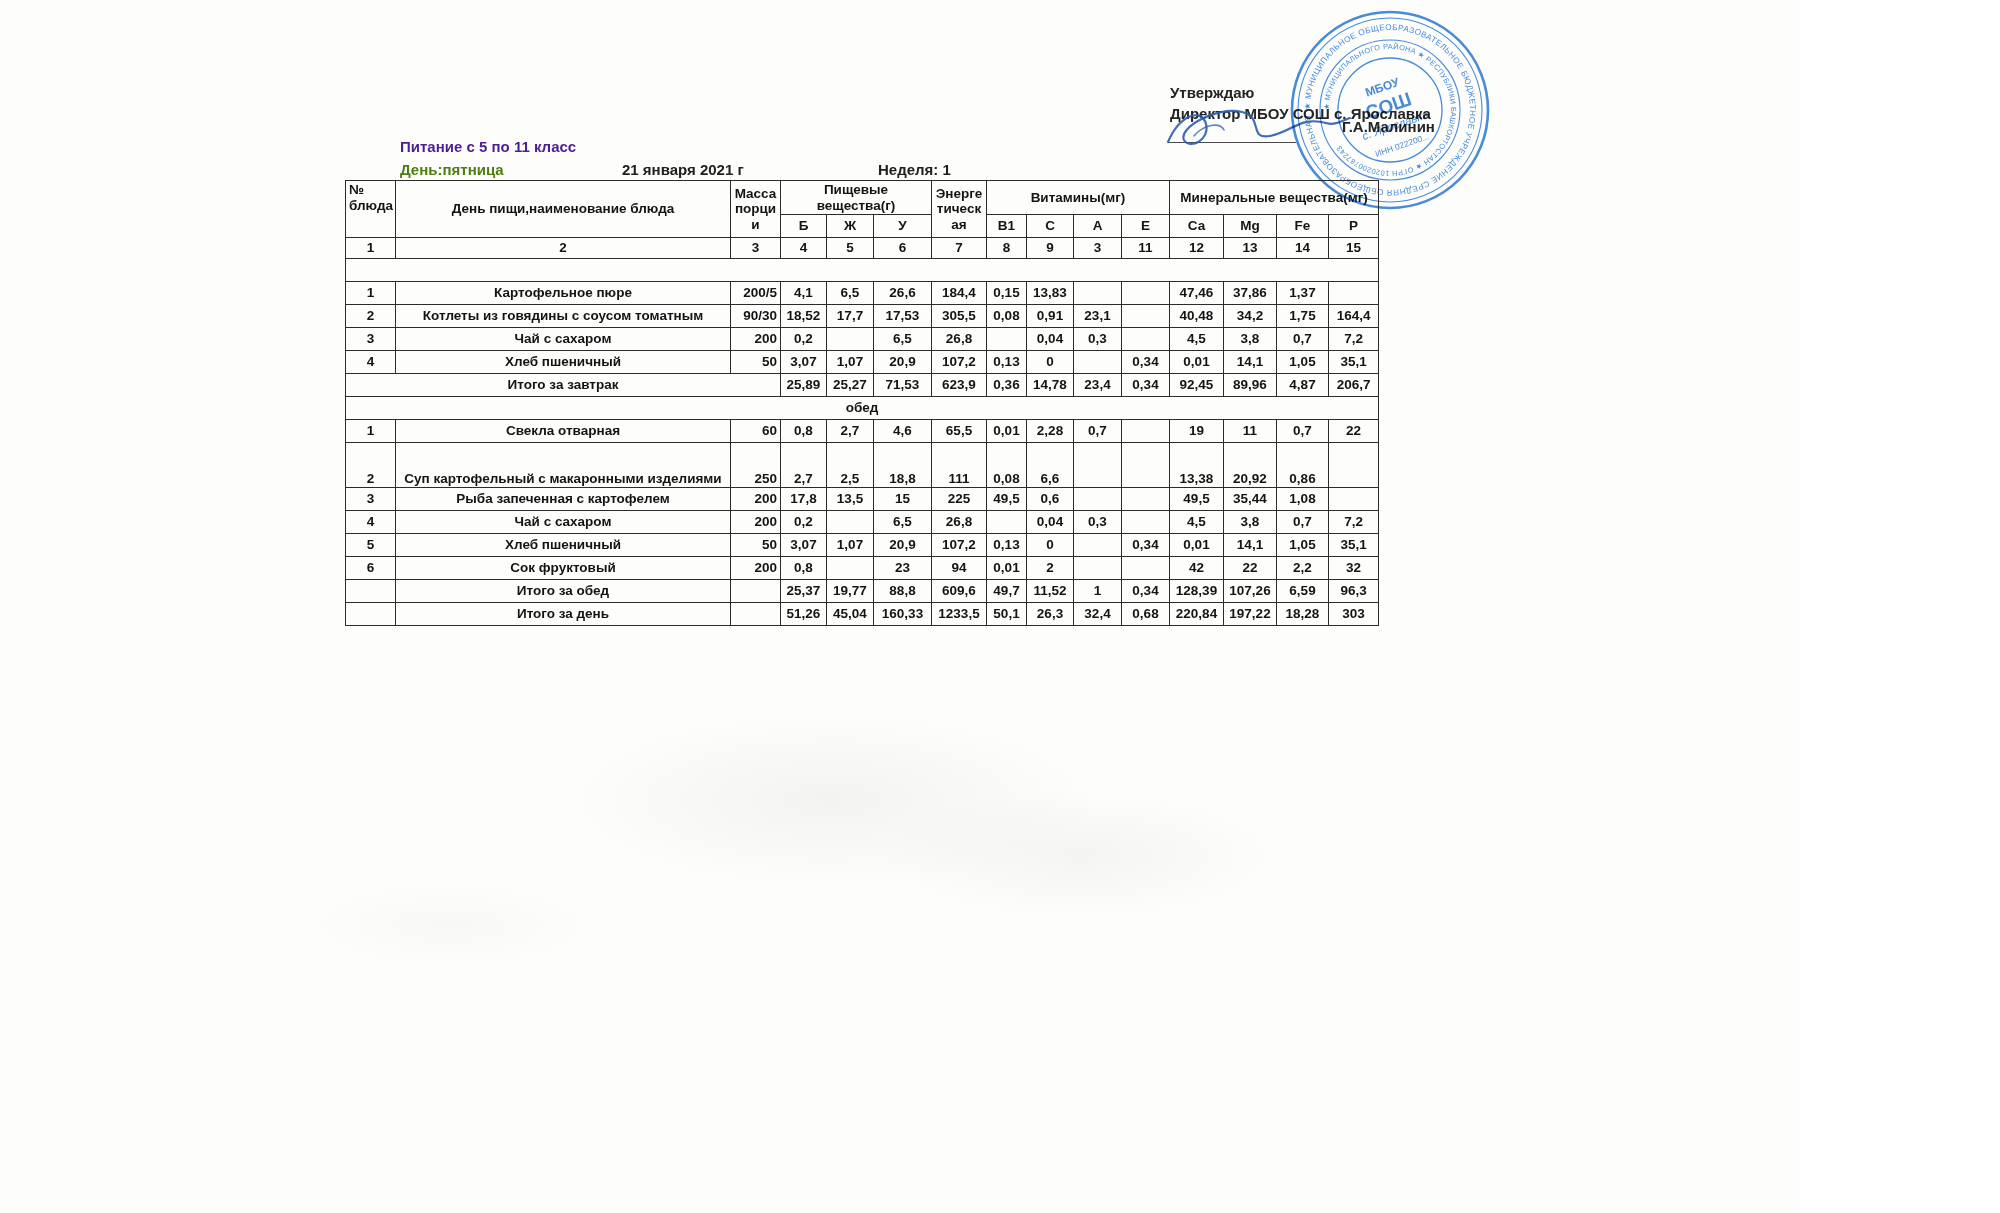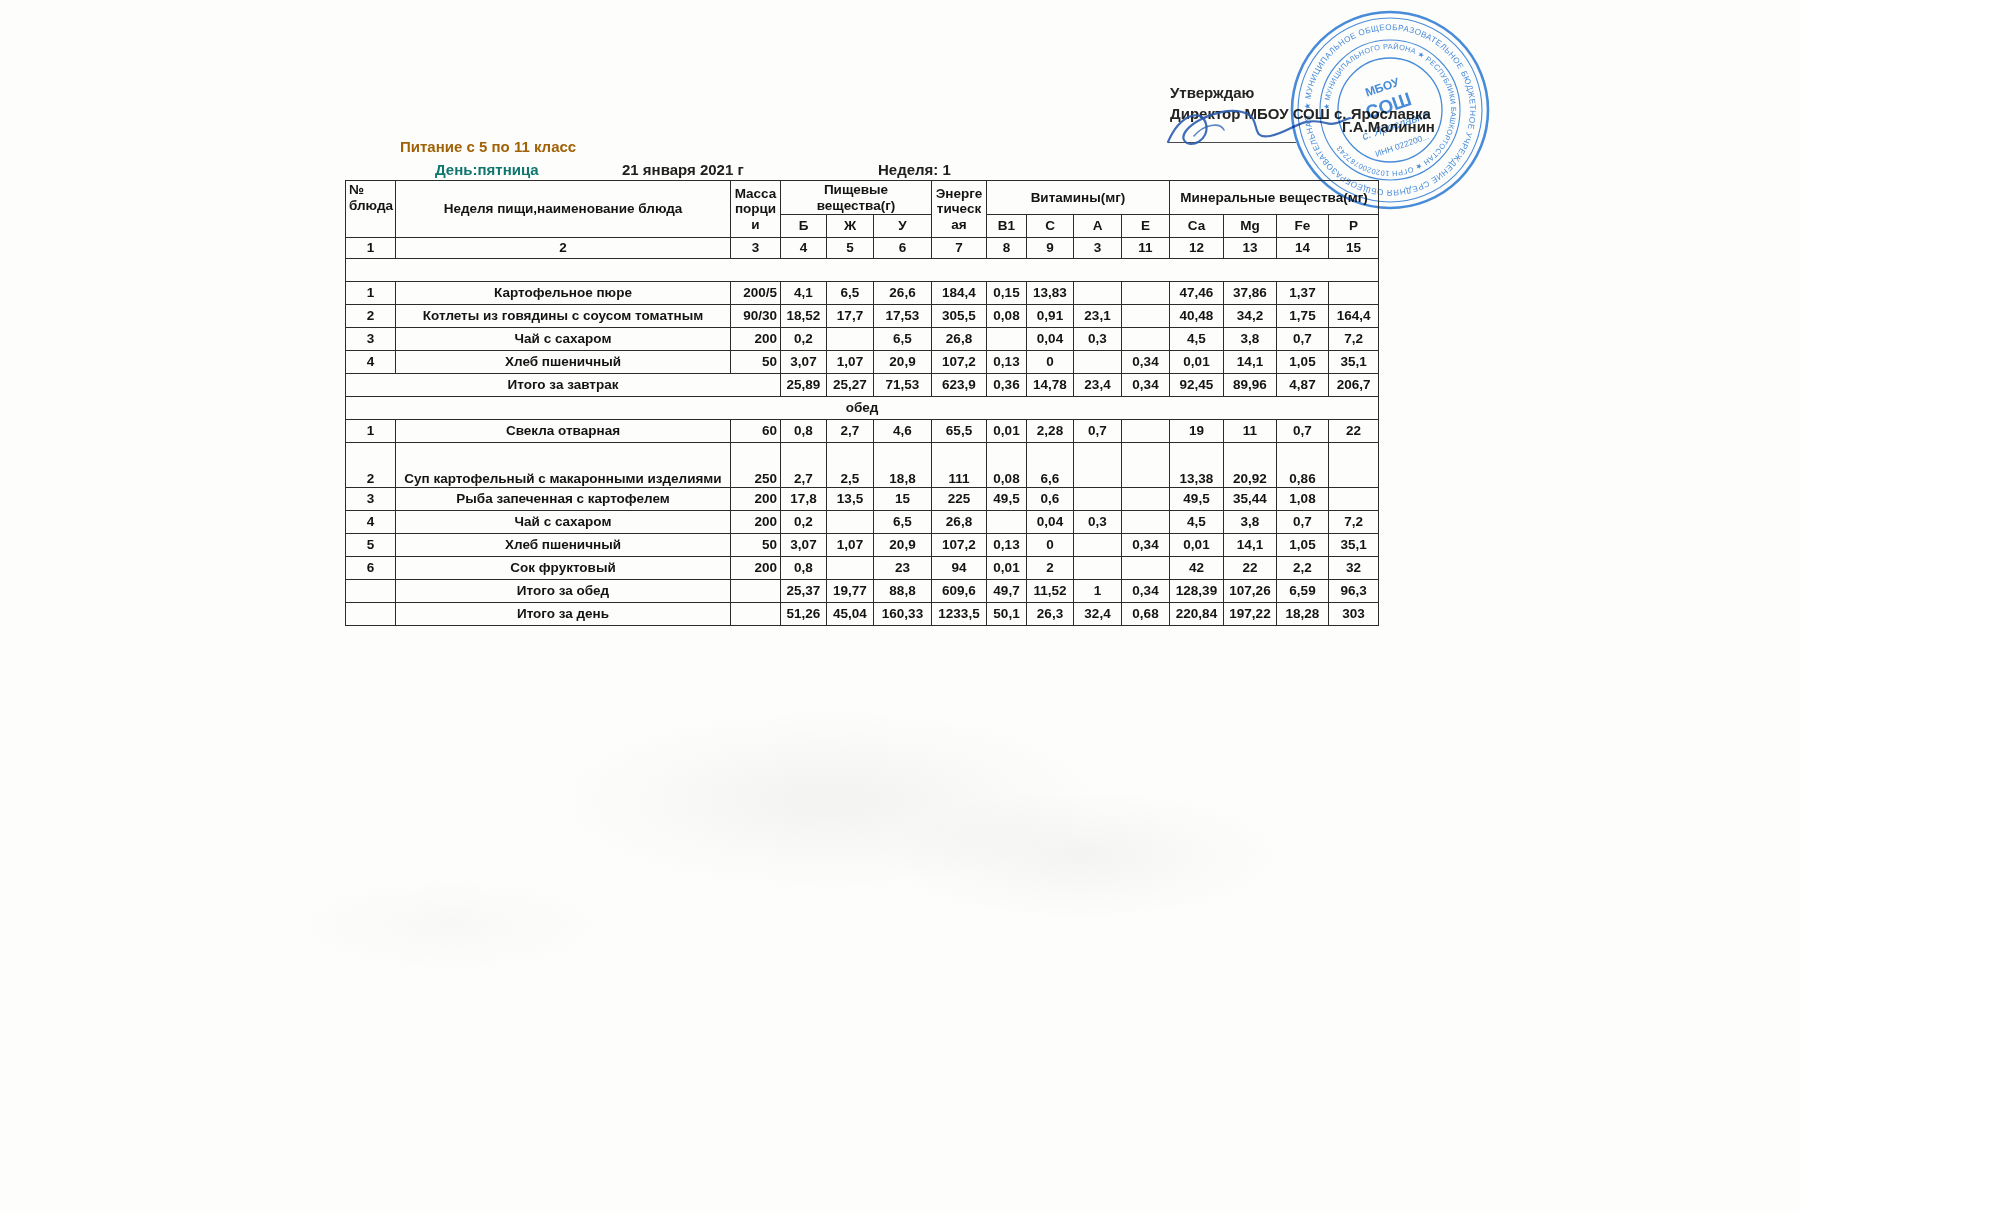--- a/index.html
+++ b/index.html
@@ -12,22 +12,22 @@
     color:#1b1b1b;
   }
   
   .approve-block{position:absolute;left:1170px;top:82px;font-size:15px;line-height:21px;font-weight:600;color:#242424;}
   .sig-line{position:absolute;left:1168px;top:116px;width:128px;height:26px;border-bottom:1.6px solid #4a4a4a;}
   .signer-name{position:absolute;left:1342px;top:118px;font-size:15px;font-weight:700;color:#242424;}
   .signature-svg{position:absolute;left:1150px;top:96px;width:210px;height:60px;pointer-events:none;}
   
   .stamp{position:absolute;left:1284px;top:4px;width:212px;height:212px;opacity:0.88;mix-blend-mode:multiply;}
   
-  .doc-title{position:absolute;left:400px;top:138px;font-size:15px;font-weight:700;color:#a16207;}
-  .doc-day{position:absolute;left:400px;top:161px;font-size:15px;font-weight:700;color:#0f766e;margin-left:35px;}
+  .doc-title{position:absolute;left:400px;top:138px;font-size:15px;font-weight:700;color:#4c1d95;}
+  .doc-day{position:absolute;left:400px;top:161px;font-size:15px;font-weight:700;color:#4d7c0f;}
   .doc-date{position:absolute;left:622px;top:161px;font-size:15px;font-weight:700;color:#202020;}
   .doc-week{position:absolute;left:878px;top:161px;font-size:15px;font-weight:700;color:#202020;}
   
   .table-wrap{position:absolute;left:345px;top:180px;}
   table.doc-table{
     border-collapse:collapse;table-layout:fixed;width:1033px;
     font-size:13.5px;font-weight:700;color:#141414;
     border:1.5px solid #222;
   }
   .doc-table th,.doc-table td{
@@ -112,21 +112,21 @@
           <col style="width:48px">
           <col style="width:48px">
         <col style="width:54px">
           <col style="width:53px">
           <col style="width:52px">
           <col style="width:50px">
       </colgroup>
       <thead>
         <tr>
           <th rowspan="2" class="no-head">№ блюда</th>
-          <th rowspan="2">Неделя пищи,наименование блюда</th>
+          <th rowspan="2">День пищи,наименование блюда</th>
           <th rowspan="2" class="wrap">Масса порции</th>
           <th colspan="3">Пищевые вещества(г)</th>
           <th rowspan="2" class="wrap">Энергетическая</th>
           <th colspan="4">Витамины(мг)</th>
           <th colspan="4">Минеральные вещества(мг)</th>
         </tr>
         <tr>
           <th>Б</th>
           <th>Ж</th>
           <th>У</th>

